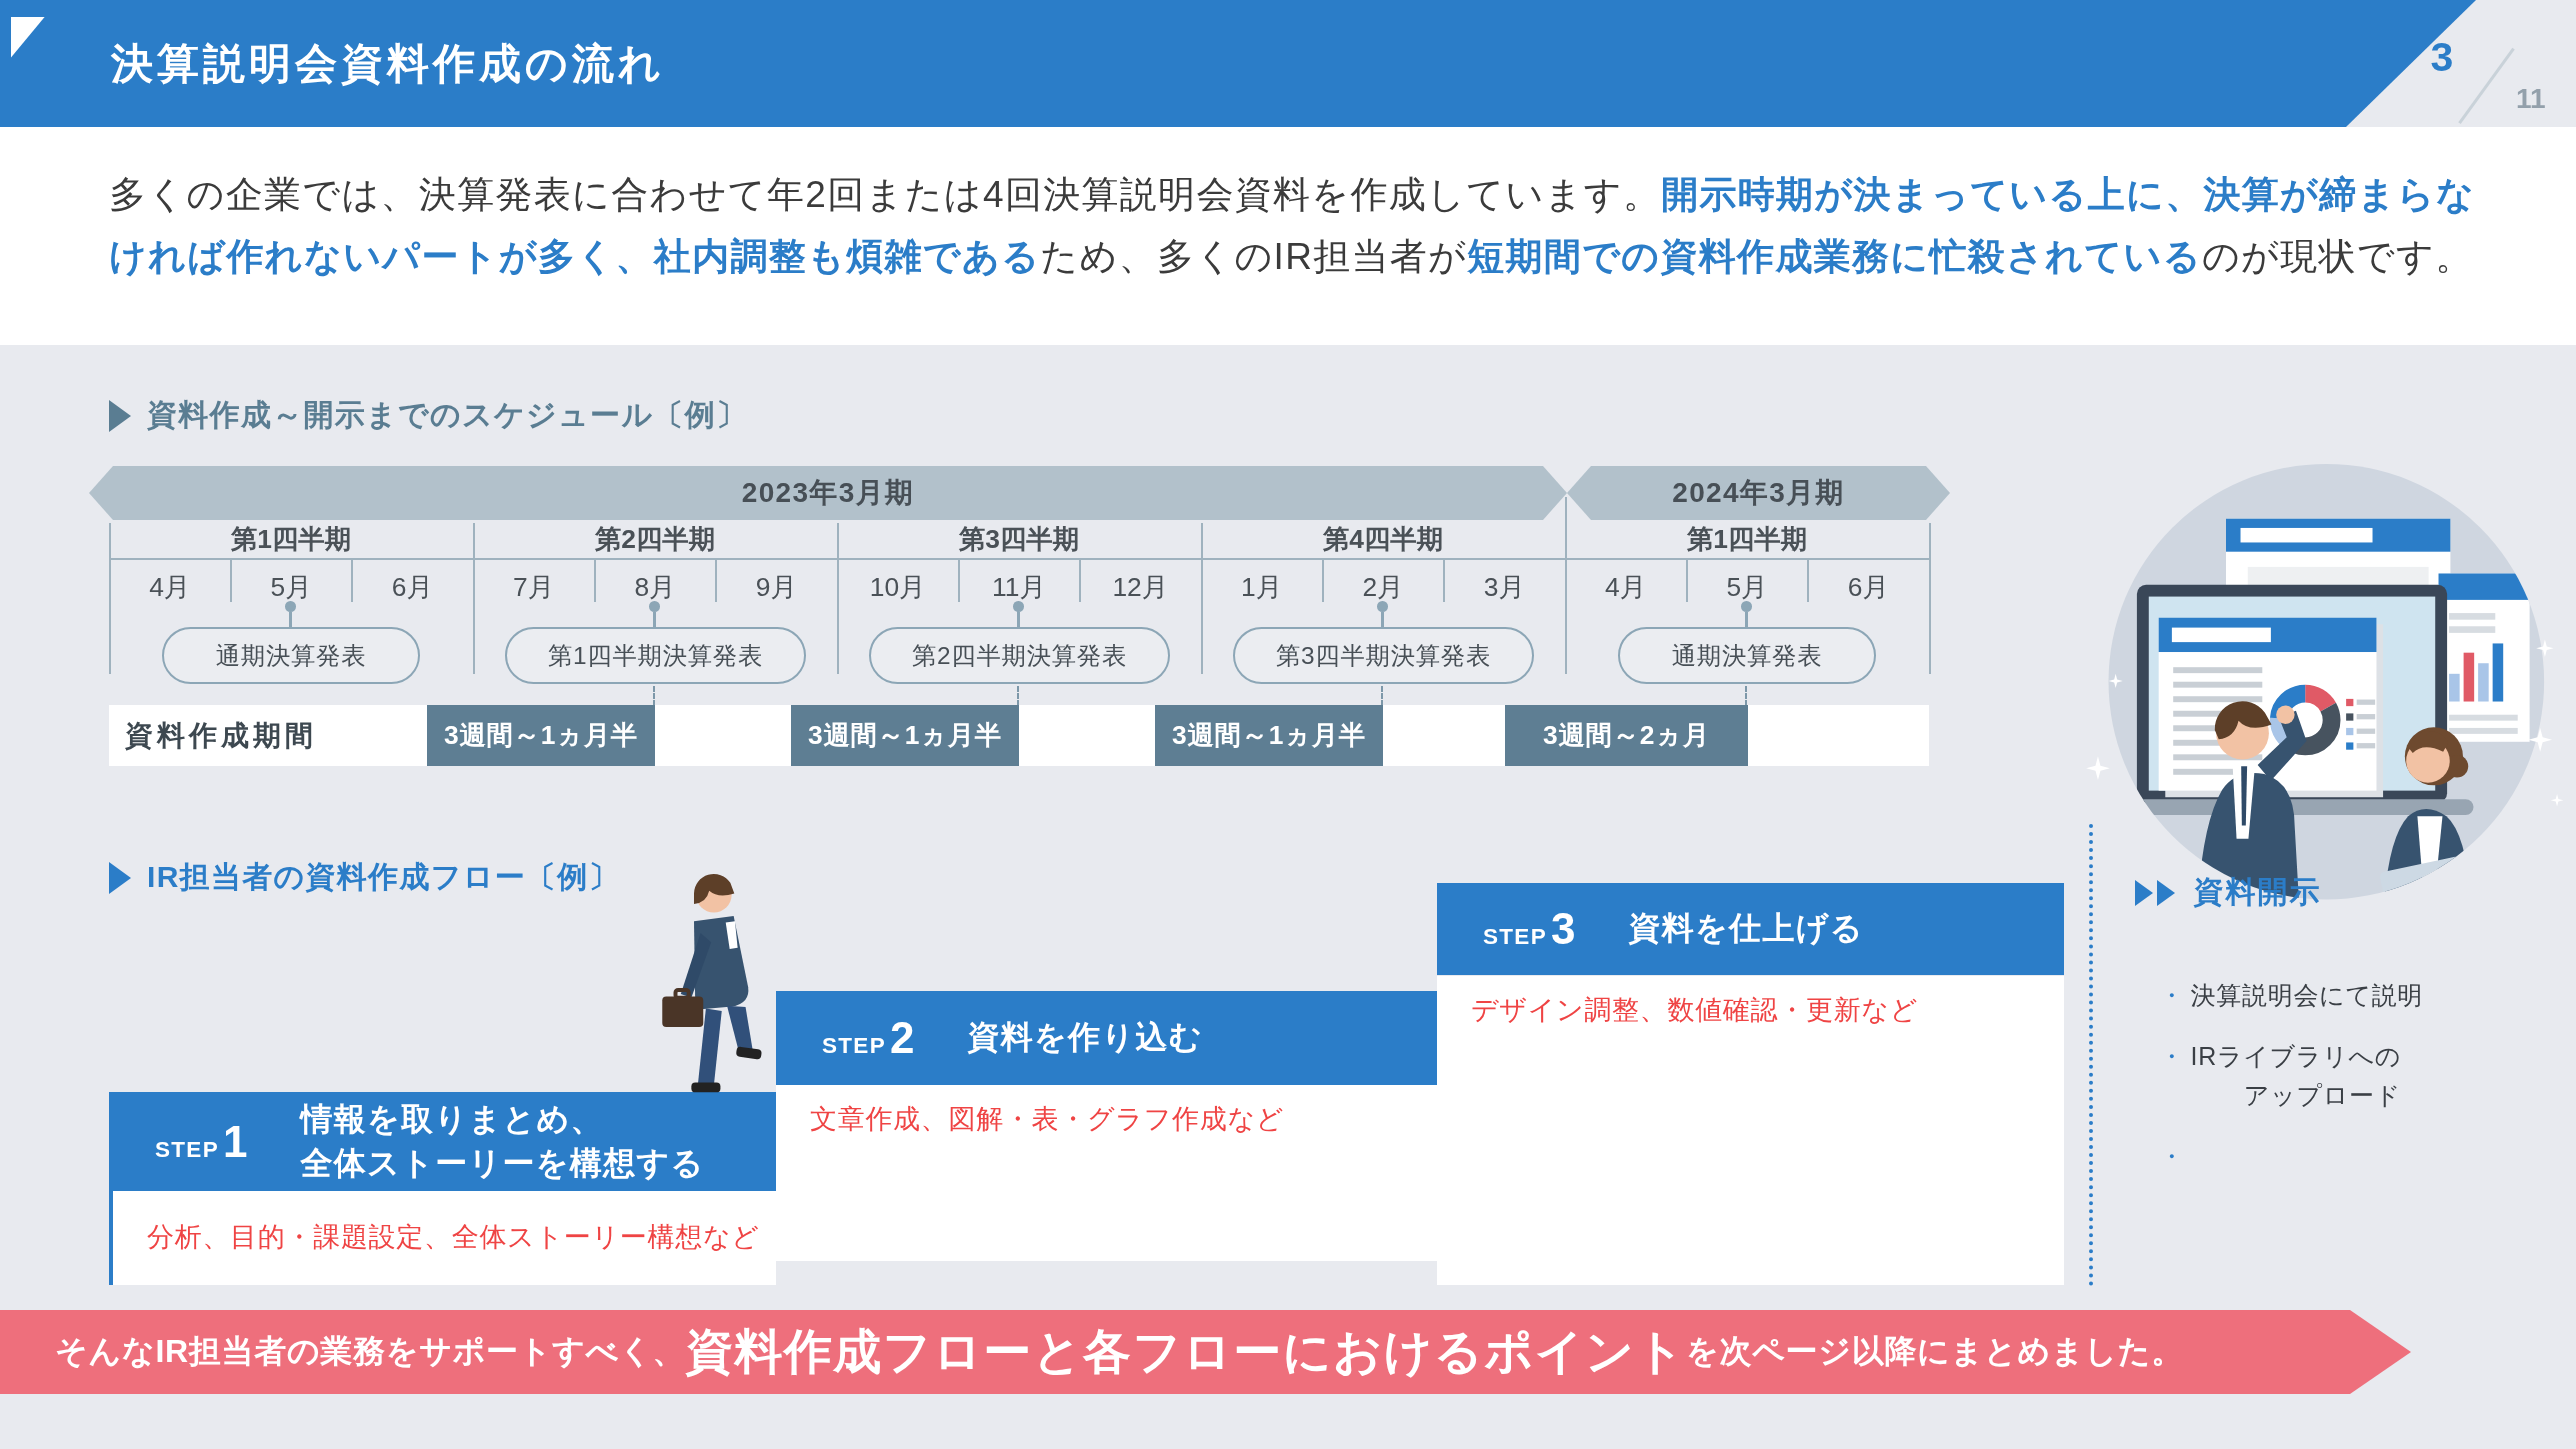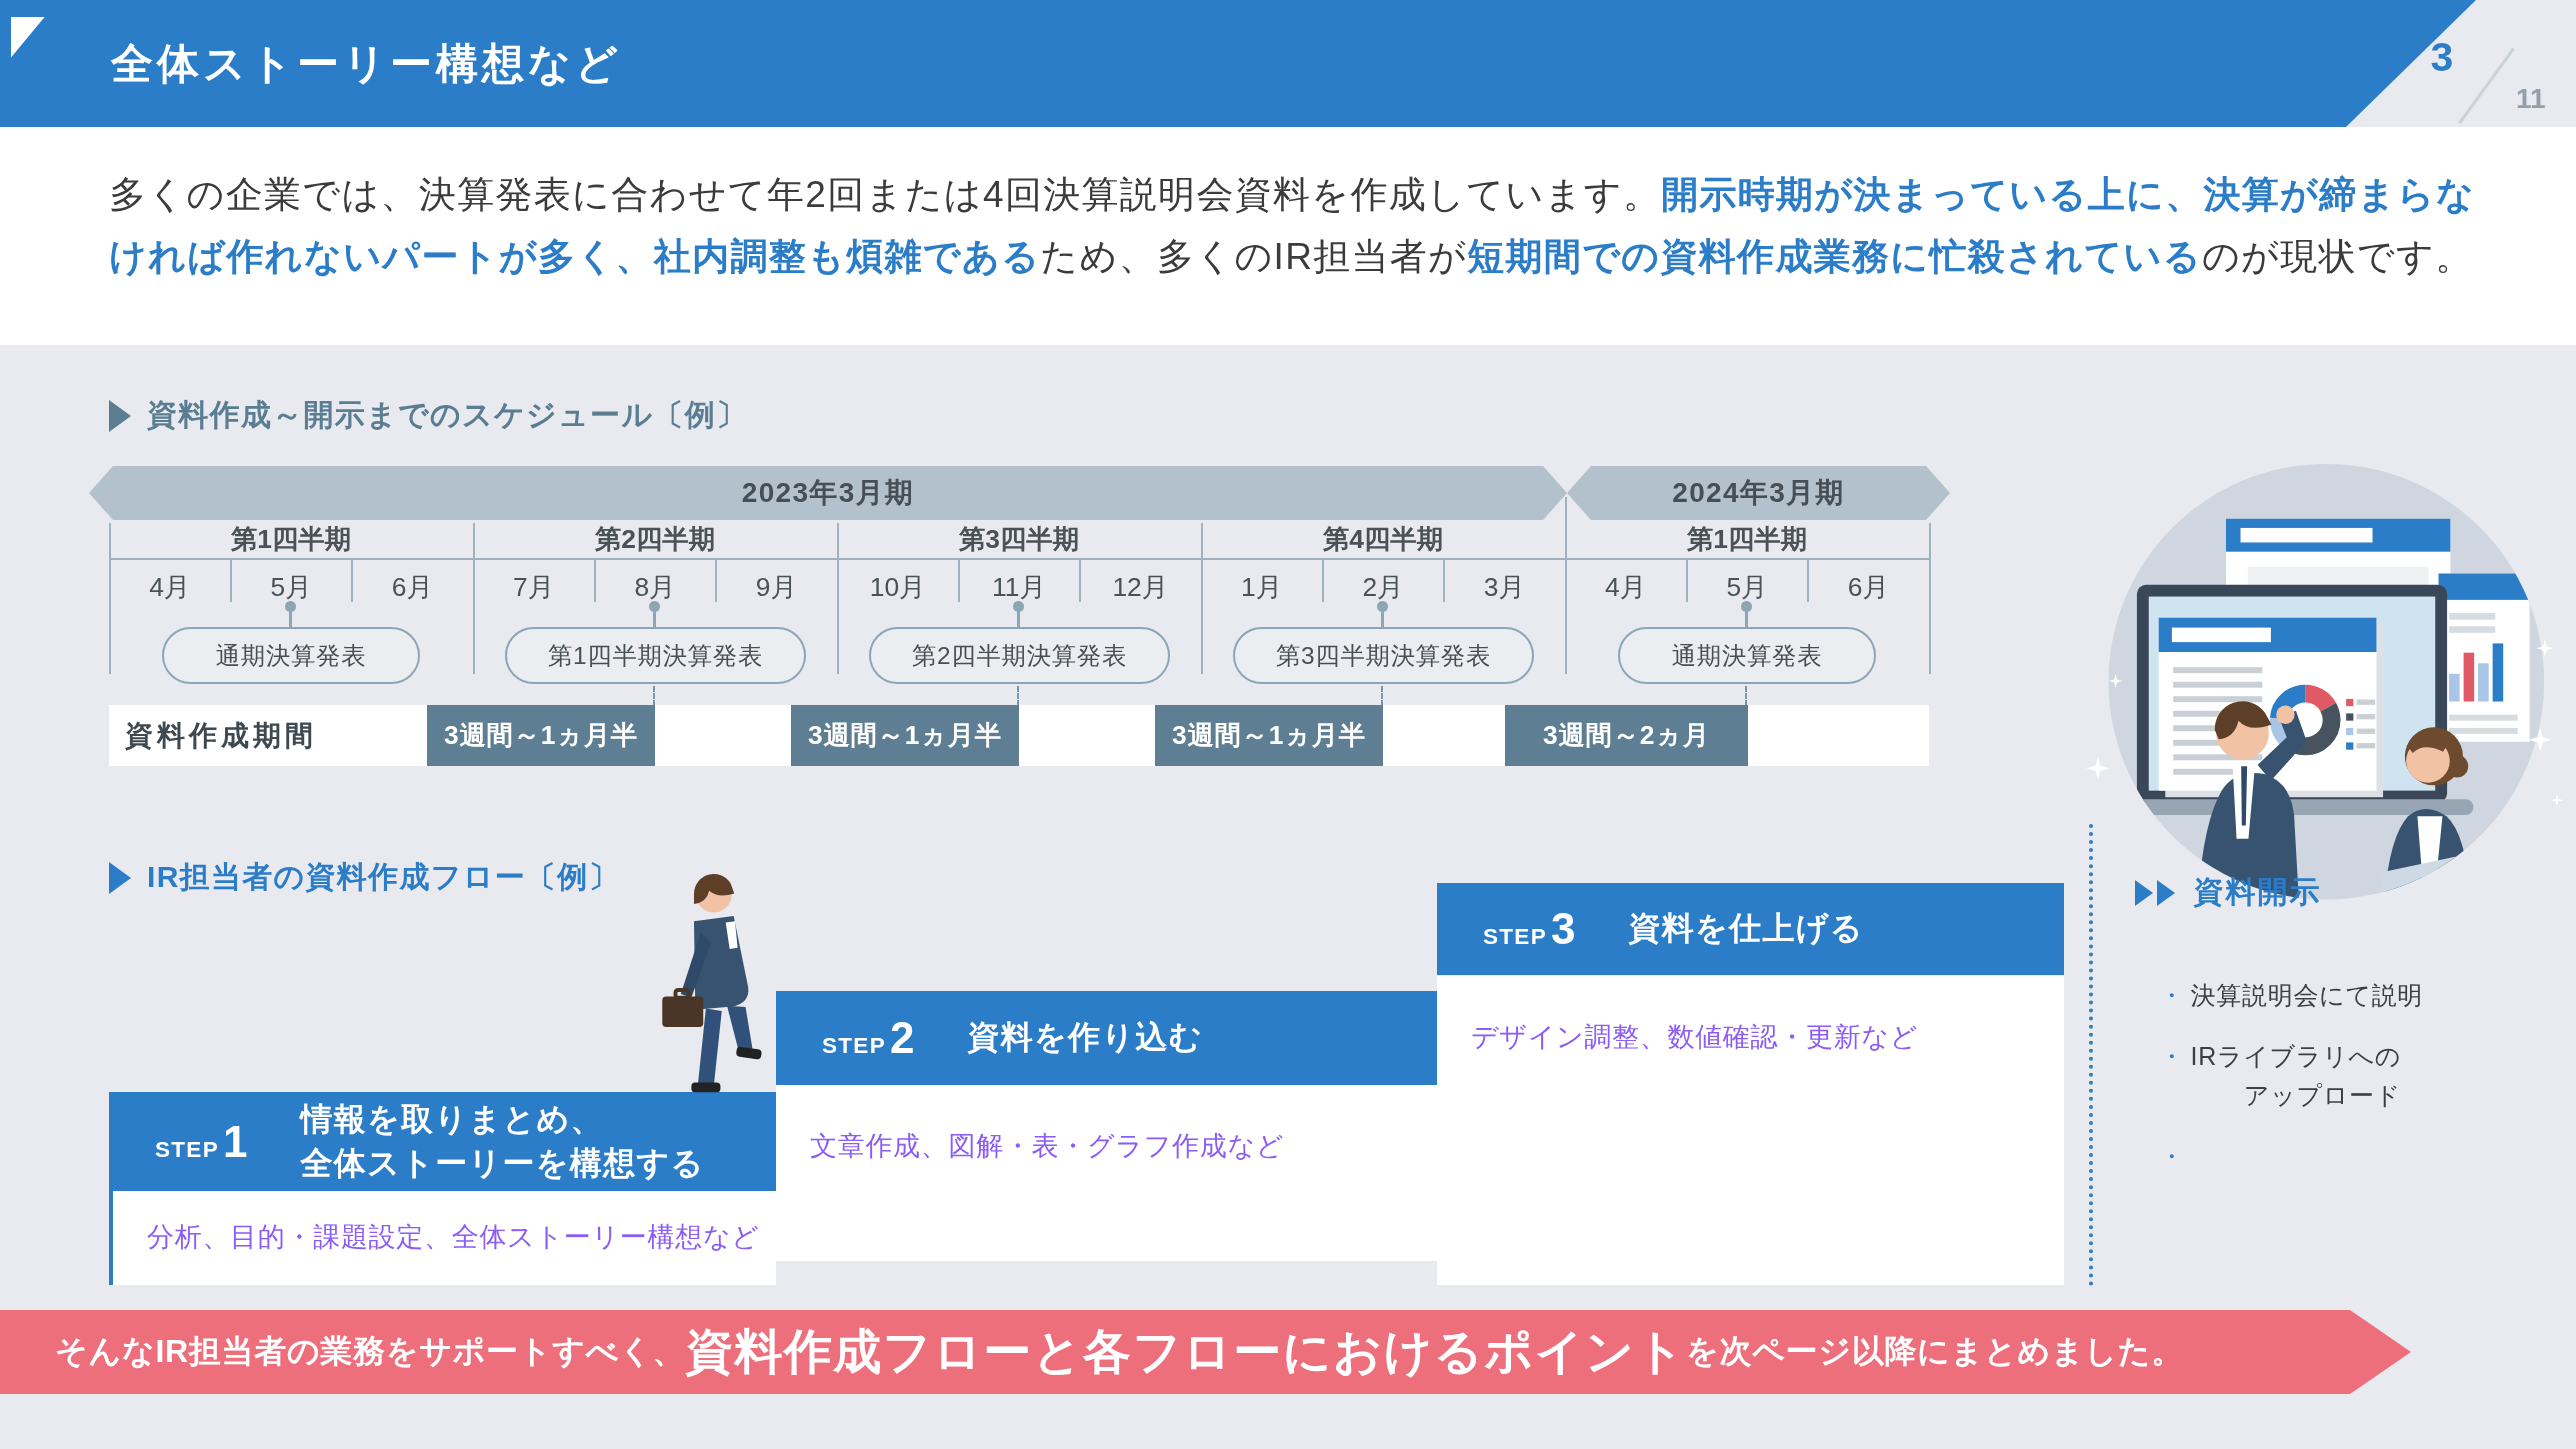--- a/index.html
+++ b/index.html
@@ -60,21 +60,21 @@
   .period-label{position:absolute;left:16px;top:0;height:61px;line-height:61px;font-size:28px;font-weight:bold;color:#3d4850;letter-spacing:4px;}
   .seg{position:absolute;top:0;height:61px;background:#5e7e93;display:flex;align-items:center;justify-content:center;
     font-size:26.4px;font-weight:bold;color:#ffffff;letter-spacing:0.7px;}
   
   .step-box{position:absolute;background:#2b7dc8;color:#fff;display:flex;align-items:center;box-sizing:border-box;padding-left:46px;}
   .step-tag{display:flex;align-items:baseline;margin-right:53px;}
   .step-word{font-size:22.5px;font-weight:bold;letter-spacing:1.3px;}
   .step-num{font-size:44px;font-weight:bold;margin-left:4px;}
   .step-title{font-size:32px;font-weight:bold;letter-spacing:1.3px;line-height:1.35;}
   .step-white{position:absolute;background:#ffffff;box-sizing:border-box;}
-  .step-desc{font-size:27px;color:#8b5cf6;letter-spacing:0.7px;padding:43px 0 0 34px;}
+  .step-desc{font-size:27px;color:#ef4444;letter-spacing:0.7px;padding:16px 0 0 34px;}
   .dotted-sep{position:absolute;left:2089px;top:824px;height:462px;width:0;border-left:4px dotted #2b7dc8;}
   
   .disc-title{position:absolute;left:2135px;top:872px;display:flex;align-items:center;}
   .chev{width:0;height:0;border-style:solid;border-width:13.2px 0 13.2px 18.5px;border-color:transparent transparent transparent #2b7dc8;}
   .chev+.chev{margin-left:4px;}
   .disc-title .txt{font-size:30px;font-weight:bold;color:#2b7dc8;margin-left:18.5px;letter-spacing:2px;}
   .disc-list{position:absolute;left:2159px;top:976px;width:403px;}
   .disc-item{display:flex;margin-bottom:22.5px;}
   .disc-item .bu{color:#2b7dc8;font-size:25px;line-height:1.55;margin-right:6.6px;}
   .disc-item .b-text{font-size:25px;color:#3a3f45;line-height:1.55;white-space:pre-line;letter-spacing:0.7px;text-align:right;}
@@ -88,21 +88,21 @@
   .banner .sm{font-size:32px;font-weight:bold;letter-spacing:0.7px;}
   .banner .em{font-size:48px;font-weight:bold;letter-spacing:1.3px;}
   .illu{position:absolute;left:2074px;top:456px;}
   .stairman{position:absolute;left:653px;top:867px;}
 </style>
 </head>
 <body>
 
 <div class="header-blue"></div>
 <div class="corner-tri"></div>
-<h1 class="page-title">全体ストーリー構想など</h1>
+<h1 class="page-title">決算説明会資料作成の流れ</h1>
 <div class="pagenum">
   <span class="cur">3</span>
   <span class="slash"></span>
   <span class="tot">11</span>
 </div>
 
 <div class="intro-band"></div>
 <div class="intro">
   <span>多くの企業では、決算発表に合わせて年2回または4回決算説明会資料を作成しています。</span><span class="hl">開示時期が決まっている上に、決算が締まら</span><span class="hl">なければ作れないパートが多く、社内調整も煩雑である</span><span>ため、多くのIR担当者が</span><span class="hl">短期間での資料作成業務に忙殺されている</span><span>のが現状です。</span>
 </div>

